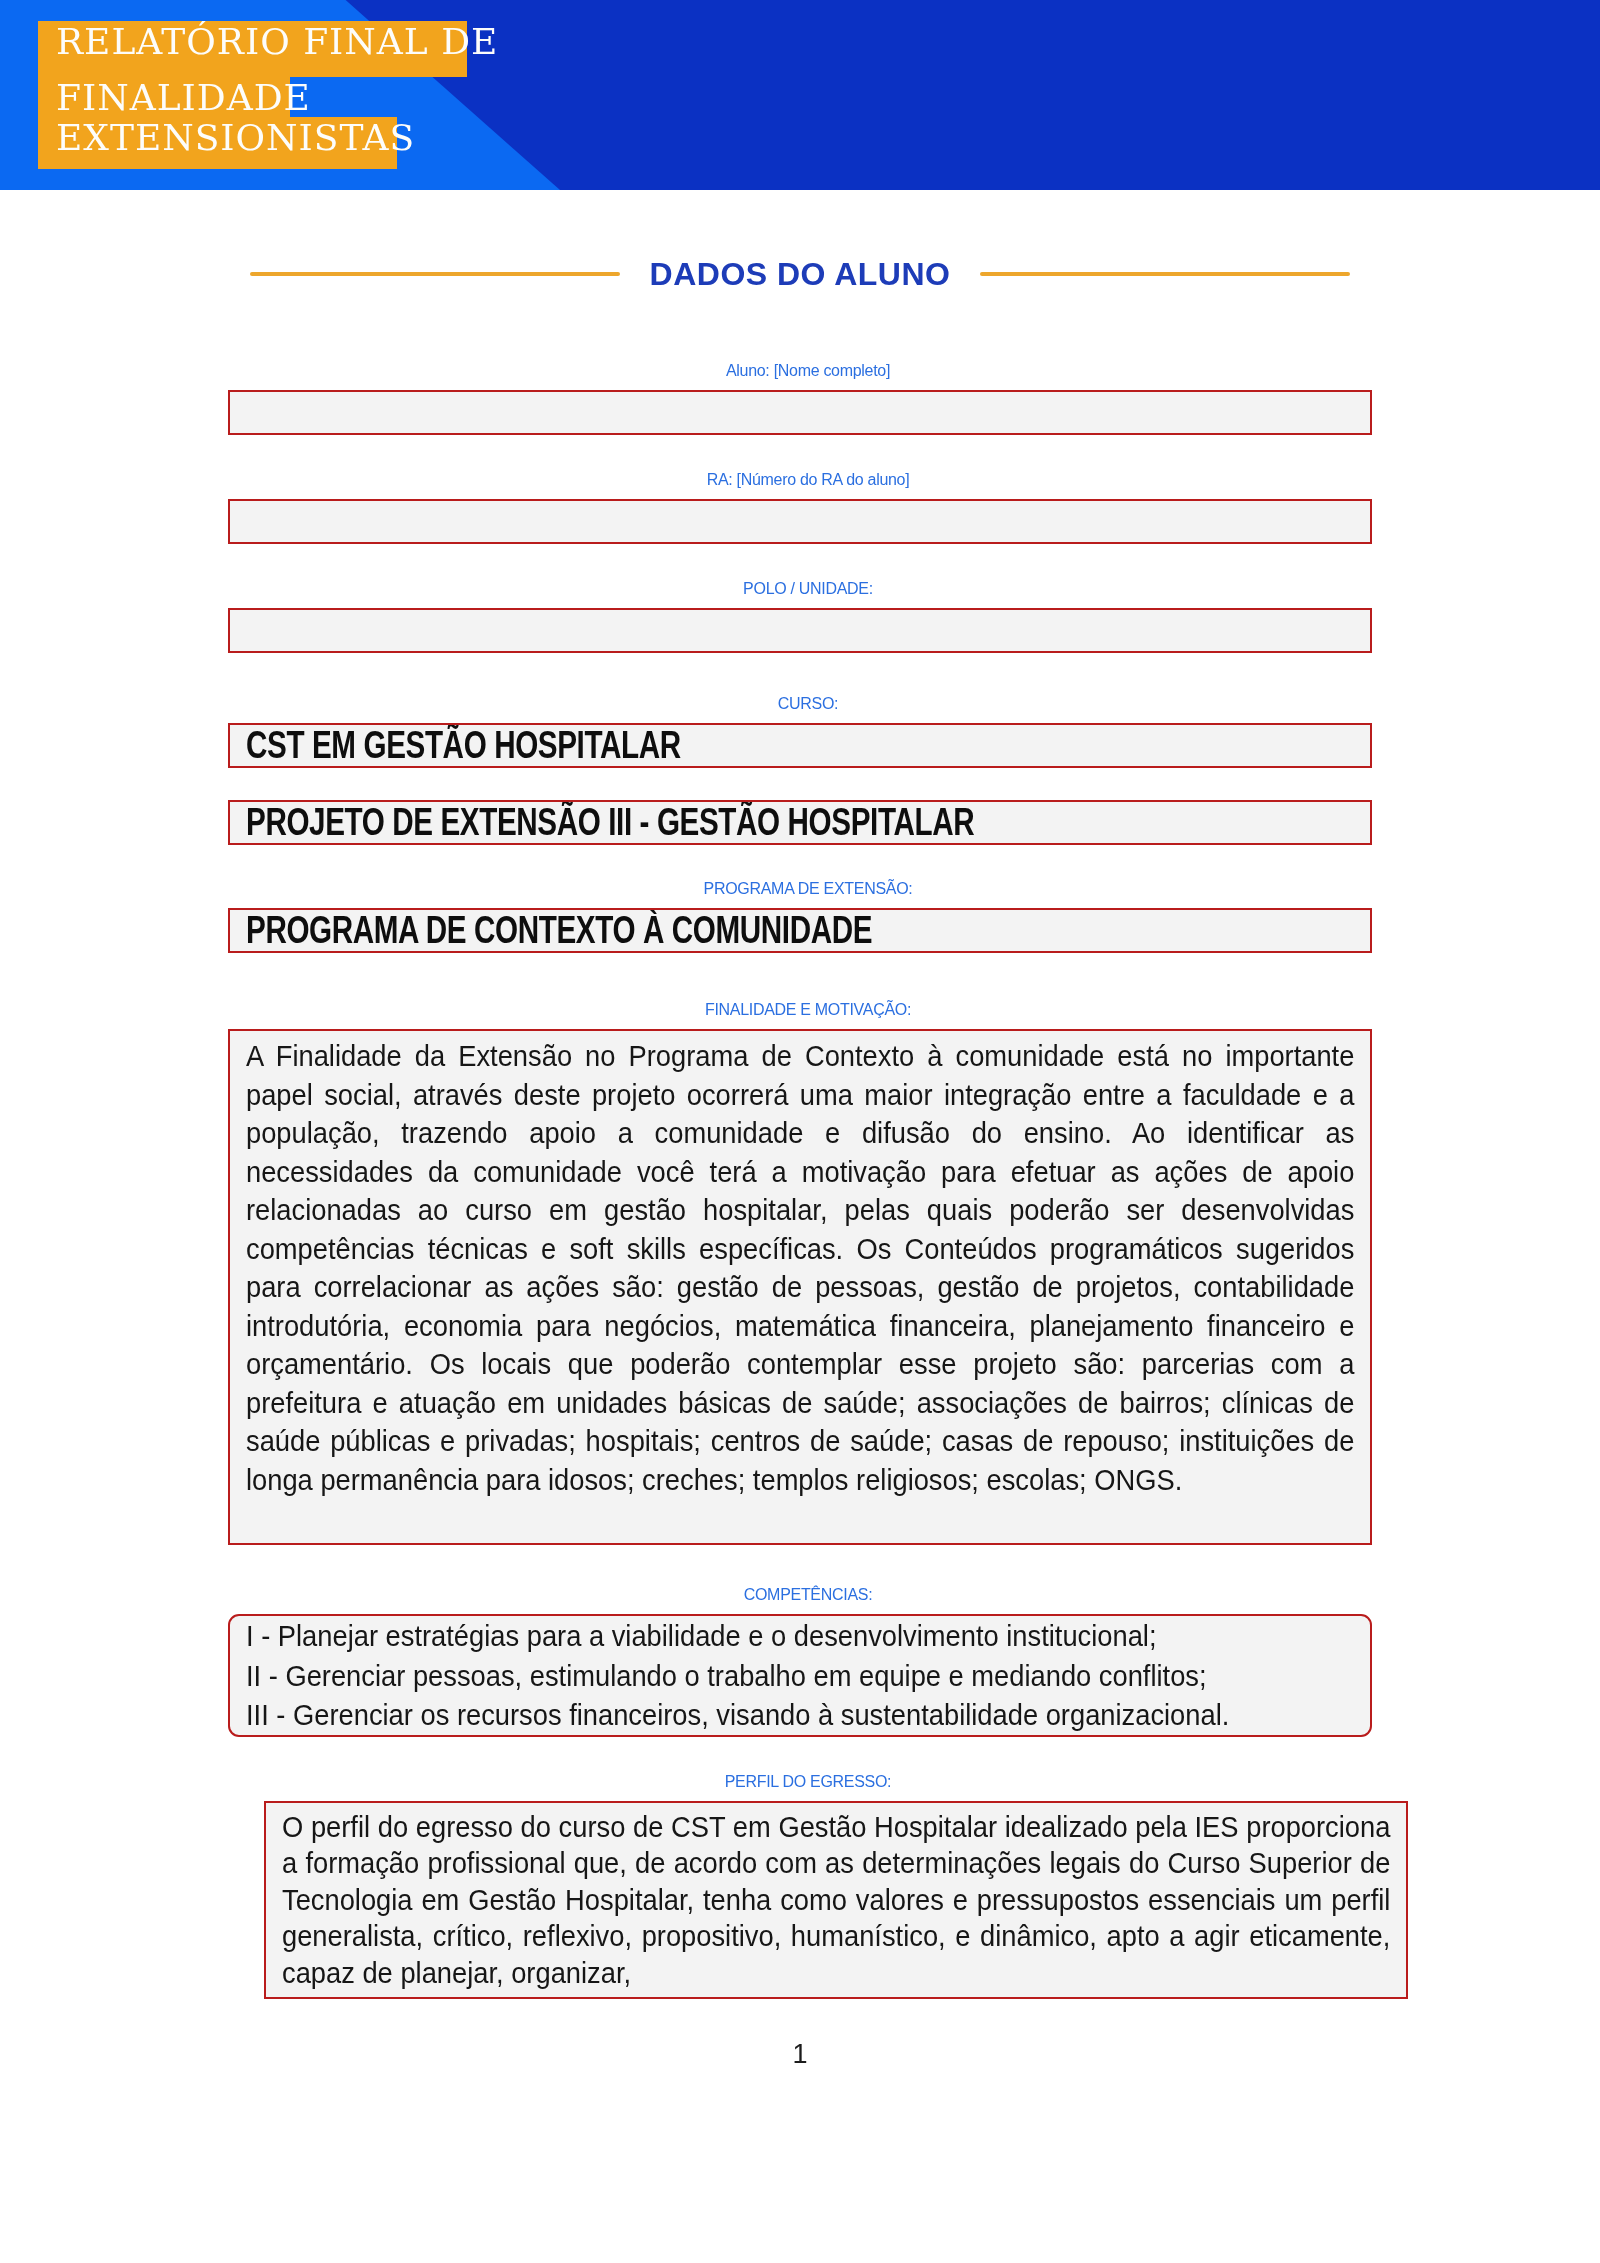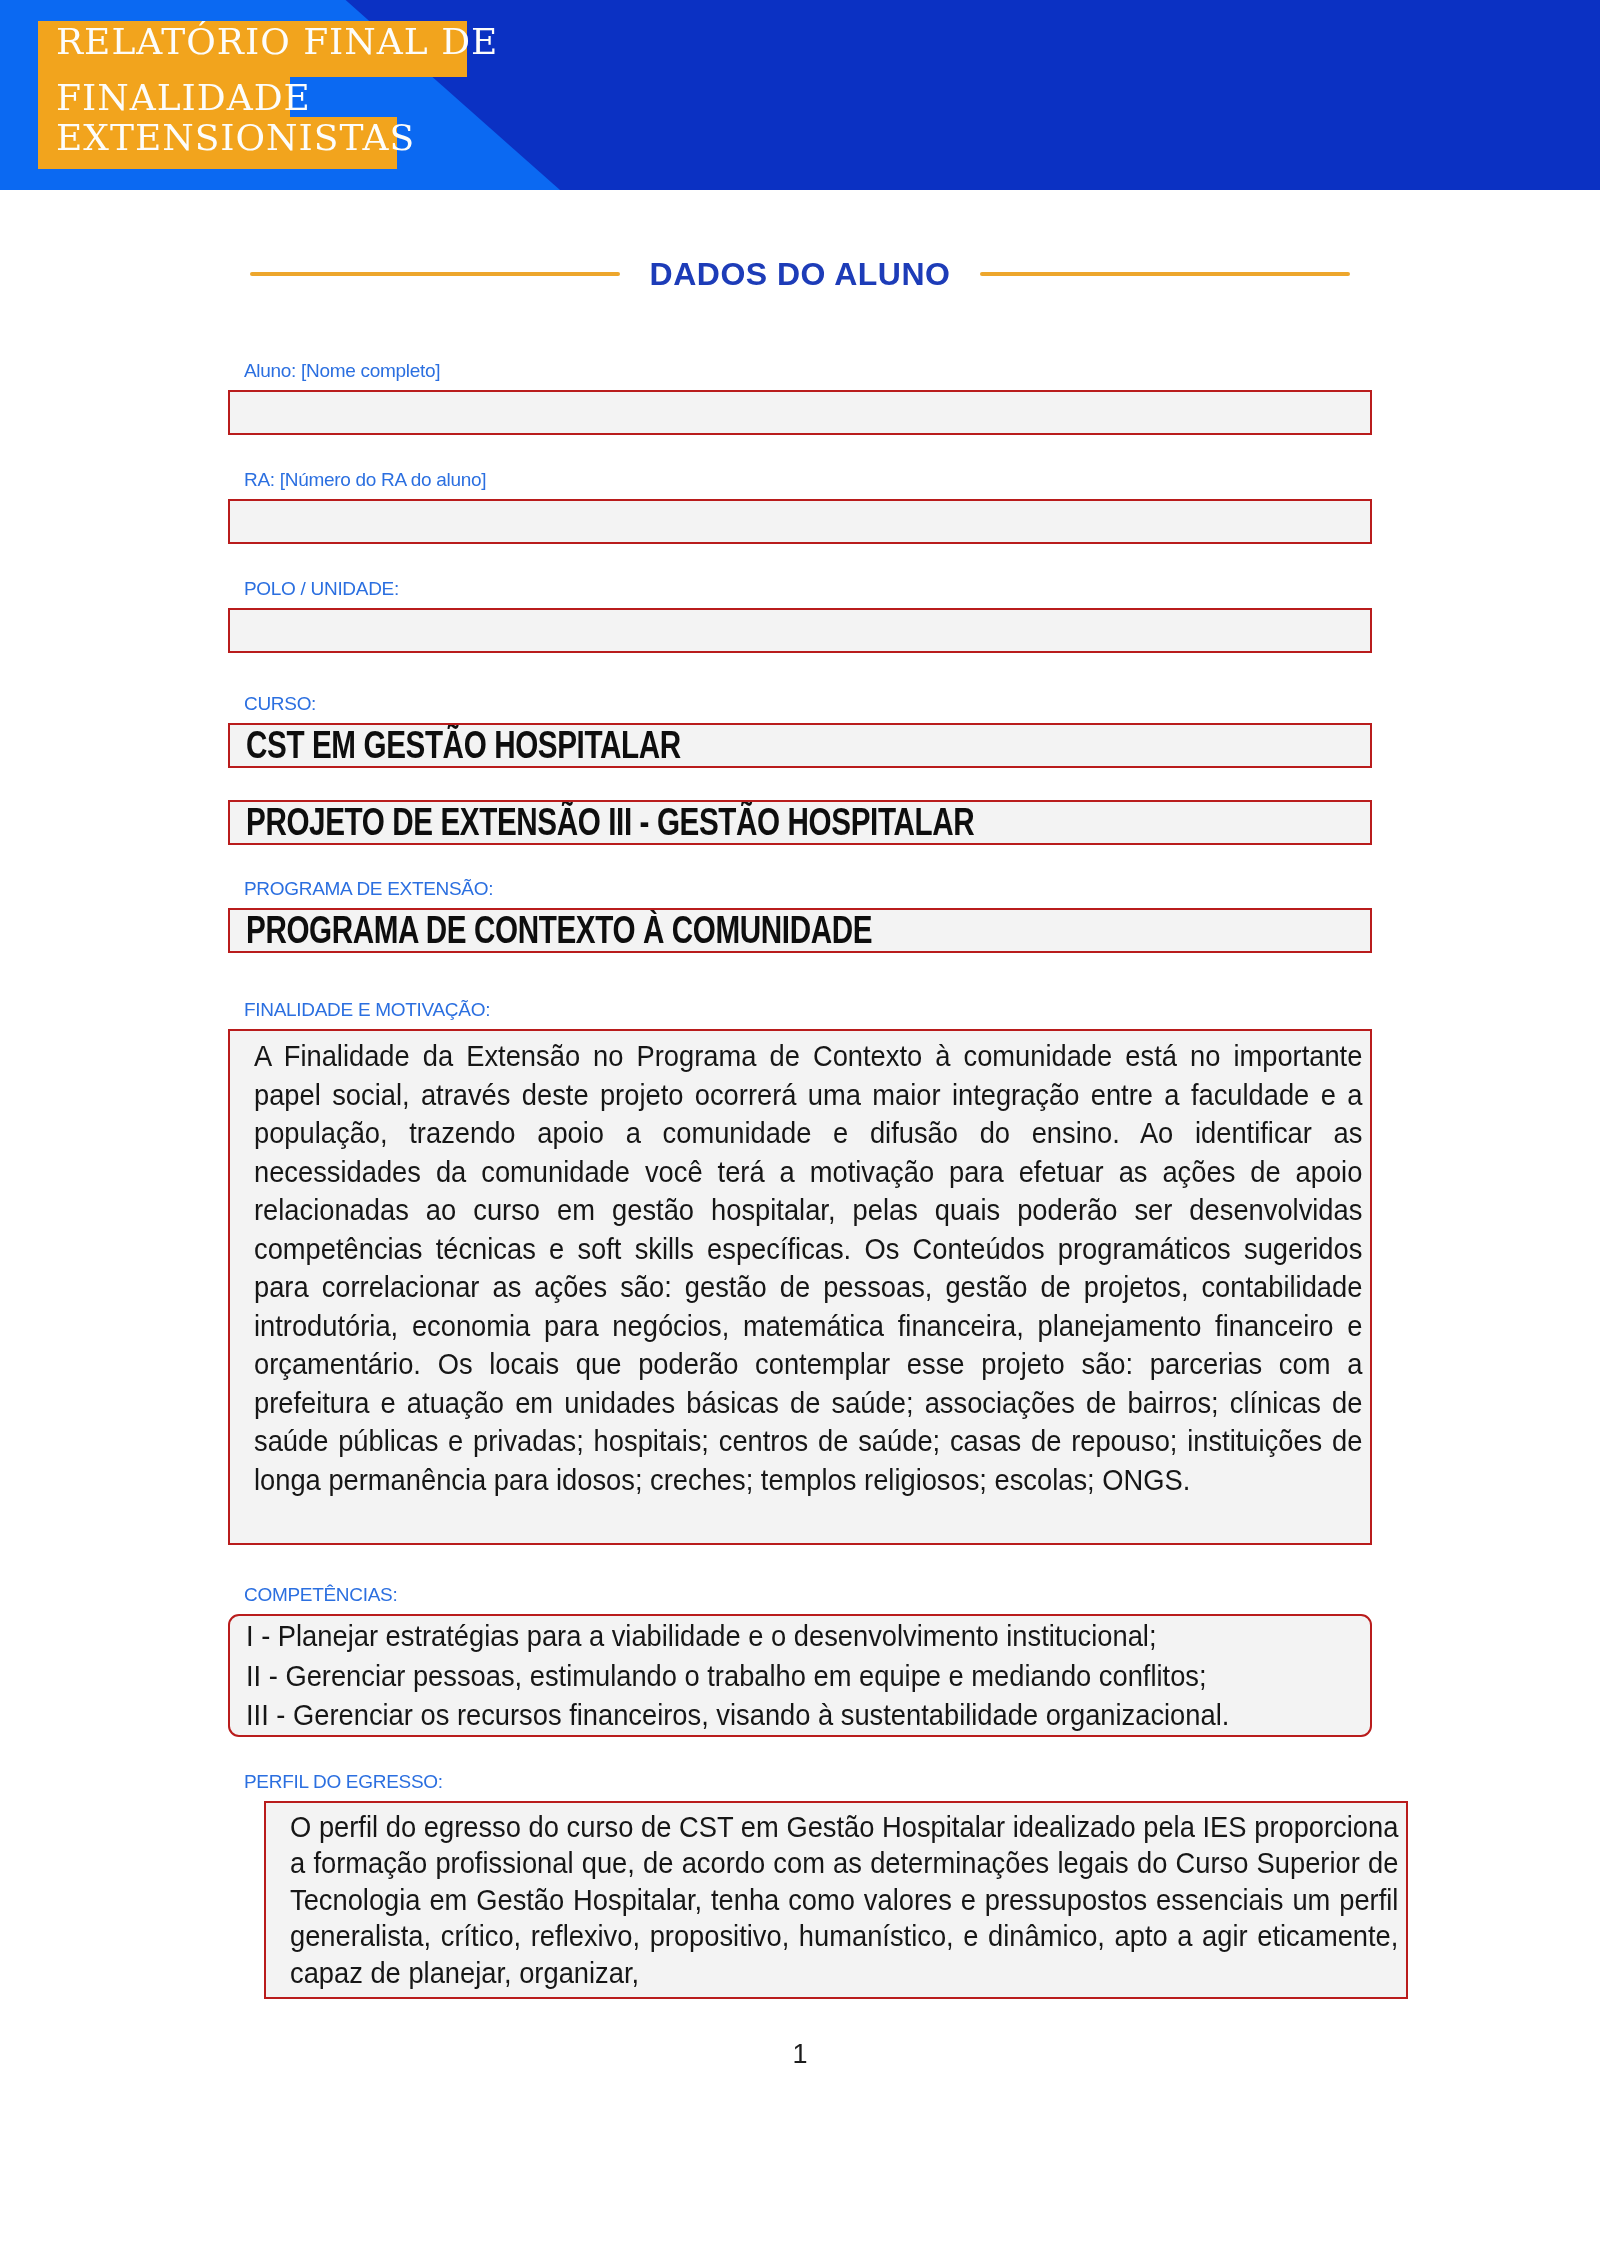--- a/index.html
+++ b/index.html
@@ -21,33 +21,33 @@
   }
   .band-1{top:21px;width:429px;height:56px;}
   .band-2{top:77px;width:252px;height:40px;}
   .band-3{top:117px;width:359px;height:52px;}
   
   .content{margin:0 228px;width:1144px;}
   .title-row{margin-top:66px;height:36px;display:flex;align-items:center;gap:30px;padding:0 22px;}
   .title-line{flex:1;height:4px;background:#EDA62C;border-radius:2px;}
   .page-title{font-size:32px;font-weight:bold;color:#1D3CB8;letter-spacing:.5px;white-space:nowrap;}
   .field-label{
-    color:#2B6FE0;font-size:19px;line-height:26px;letter-spacing:-.3px;
-    margin:0 0 6px 16px;white-space:nowrap;
+    color:#2B6FE0;font-size:16px;line-height:26px;letter-spacing:-.3px;
+    margin:0 0 6px 16px;white-space:nowrap;text-align:center;
   }
   .box{
     box-sizing:border-box;border:2px solid #b91c1c;background:#F3F3F3;width:1144px;
   }
   .box-input{height:45px;}
   .box-value{height:45px;display:flex;align-items:center;padding-left:16px;overflow:hidden;}
   .value-inner{
     display:inline-block;transform:scaleX(.78);transform-origin:0 50%;
     font-size:38px;font-weight:bold;color:#0E0E0E;letter-spacing:-.5px;white-space:nowrap;
   }
-  .box-para{padding:6px 24px;overflow:hidden;}
+  .box-para{padding:6px 16px;overflow:hidden;}
   .para-inner{
     width:1218px;transform:scaleX(.91);transform-origin:0 0;
     font-size:30px;color:#161616;text-align:justify;
   }
   .box-finalidade{height:516px;}
   .box-finalidade .para-inner{line-height:38.5px;}
   .box-competencias{height:123px;display:flex;flex-direction:column;justify-content:center;padding:0 16px;overflow:hidden;border-radius:11px;}
   .comp-line{
     width:1218px;transform:scaleX(.91);transform-origin:0 50%;
     font-size:30px;color:#161616;line-height:39.6px;white-space:nowrap;

